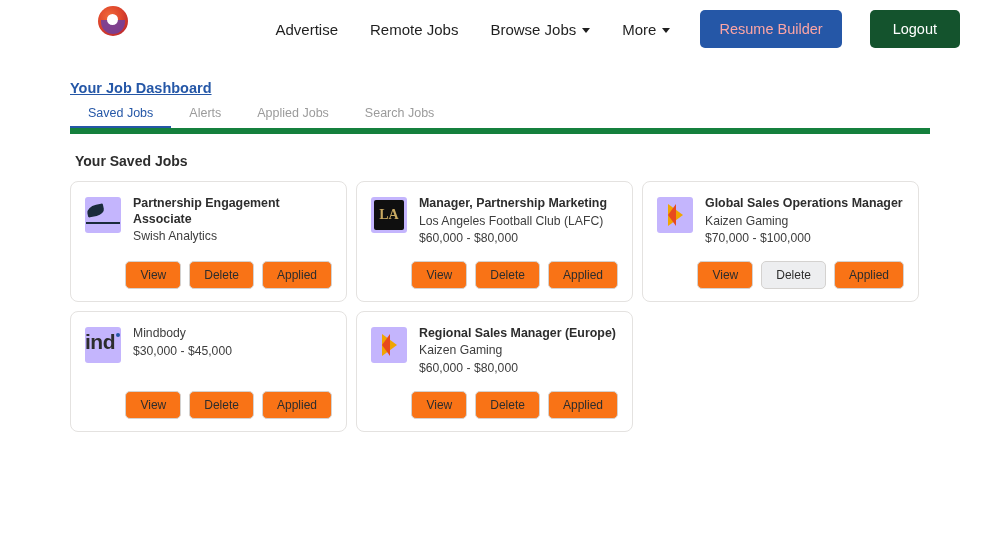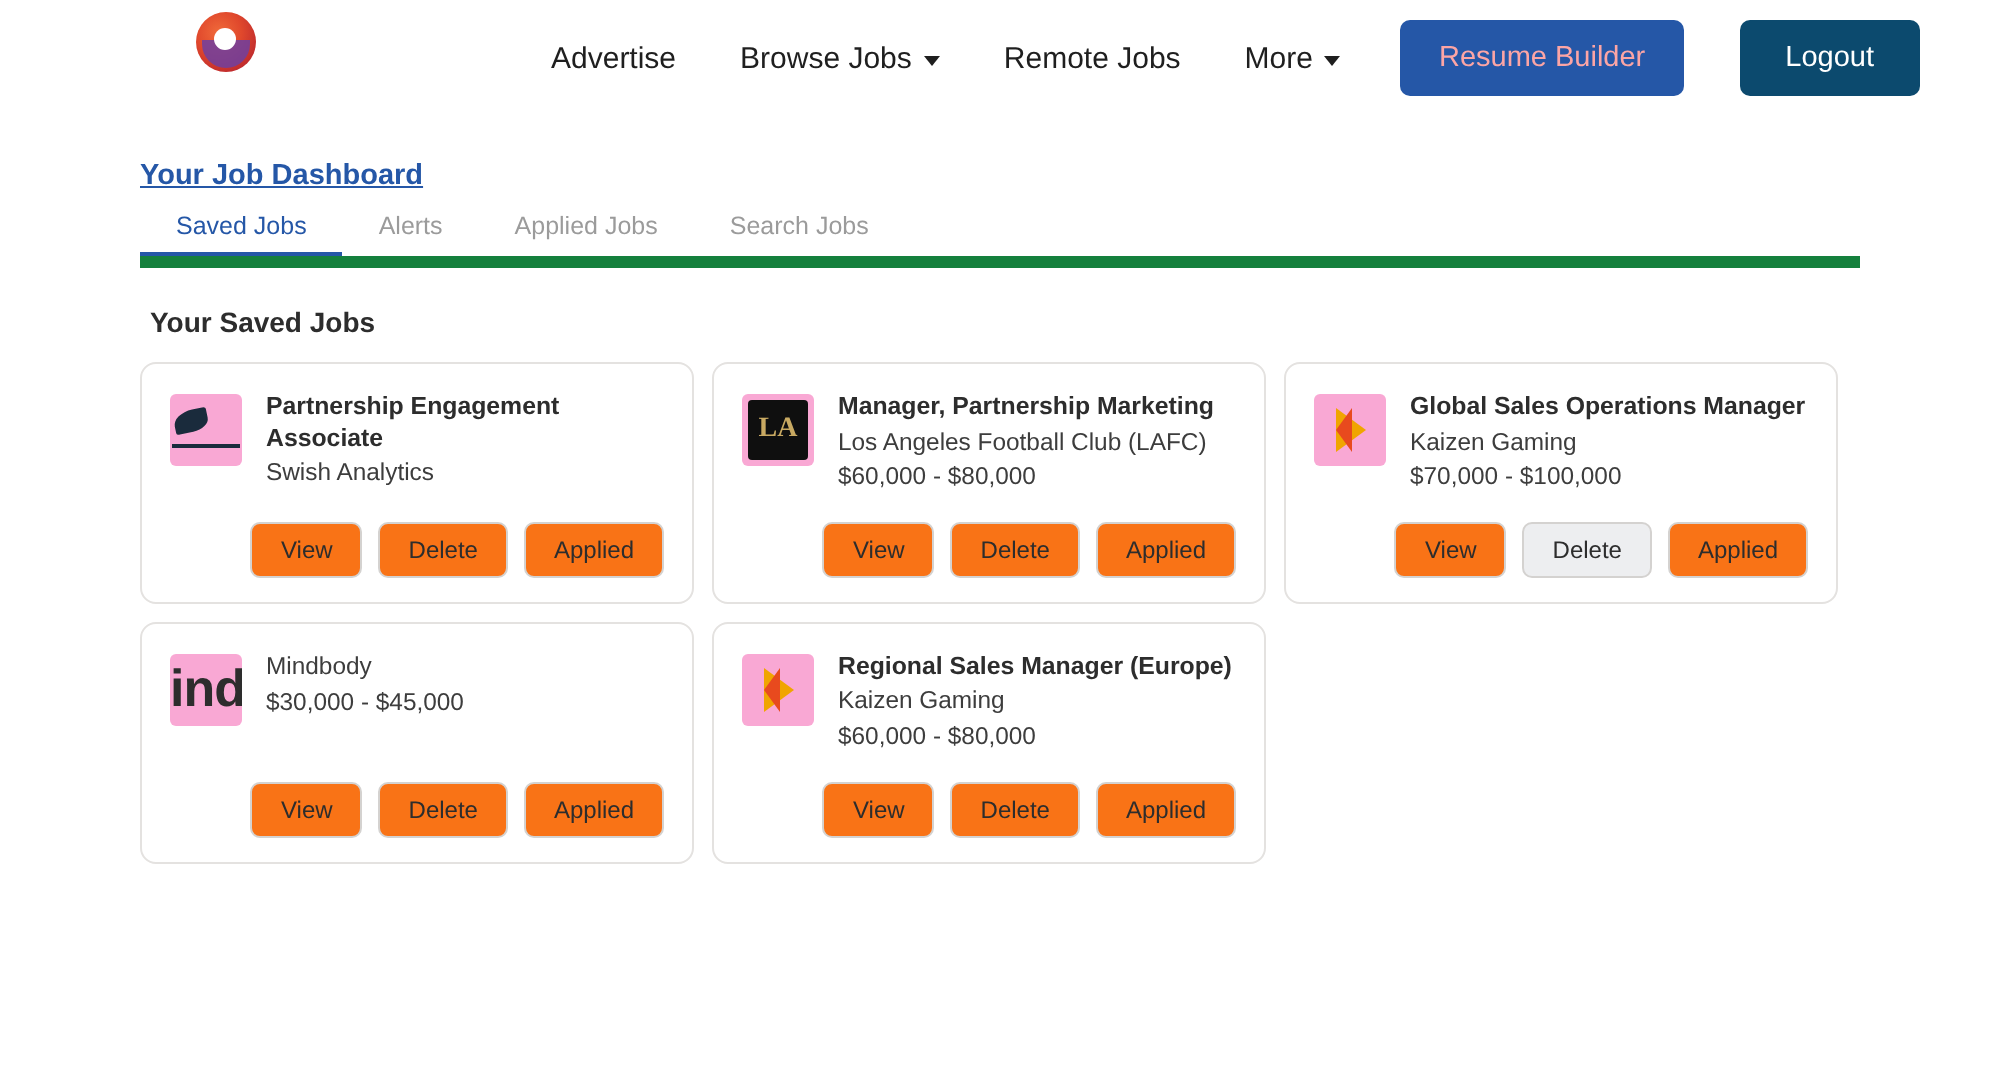--- a/index.html
+++ b/index.html
@@ -85,21 +85,21 @@
     color: #fca5a5;
     font-size: 14.5px;
     border: none;
     border-radius: 5px;
     padding: 11px 19px;
     cursor: pointer;
     font-family: inherit;
     white-space: nowrap;
   }
   .btn-green {
-    background: #0c4a6e;
+    background: #14532d;
     color: #ffffff;
     font-size: 14.5px;
     border: none;
     border-radius: 5px;
     padding: 11px 23px;
     cursor: pointer;
     font-family: inherit;
     white-space: nowrap;
   }
 
@@ -164,21 +164,21 @@
   }
   .co-logo {
     width: 36px;
     height: 36px;
     flex: 0 0 36px;
     border-radius: 3px;
     display: flex;
     align-items: center;
     justify-content: center;
     overflow: hidden;
-    background: #f9a8d4;
+    background: #c4b5fd;
     margin-top: 1px;
   }
   .job-info { flex: 1; min-width: 0; }
   .job-title {
     font-size: 12.4px;
     font-weight: bold;
     color: #2d2d2d;
     line-height: 1.25;
     margin-bottom: 2px;
   }
@@ -257,22 +257,22 @@
   .kz-play:after {
     content: "";
     position: absolute;
     left: -15px; top: -11px;
     border-top: 11px solid transparent;
     border-bottom: 11px solid transparent;
     border-right: 8px solid #e84a1e;
   }
   .indeed-logo {
     width: 36px; height: 24px;
-    display: flex; align-items: center;
-    font-size: 26px;
+    display: flex; align-items: flex-start;
+    font-size: 21px;
     font-weight: bold;
     color: #2d2d2d;
     letter-spacing: -0.5px;
     line-height: .9;
     font-family: "Liberation Sans", sans-serif;
   }
   .indeed-logo .dot {
     width: 4px; height: 4px; border-radius: 50%;
     background: #2557a7;
     margin: 0 0 17px 1px;
@@ -284,25 +284,25 @@
 <div class="header">
   <div class="logo-wrap">
     <div class="logo-circle"></div>
   </div>
 
   <nav class="nav">
     <a class="nav-link">
       <span>Advertise</span>
     </a>
     <a class="nav-link">
+      <span>Remote Jobs</span>
+    </a>
+    <a class="nav-link">
       <span>Browse Jobs</span>
       <span class="caret"></span>
-    </a>
-    <a class="nav-link">
-      <span>Remote Jobs</span>
     </a>
     <a class="nav-link">
       <span>More</span>
       <span class="caret"></span>
     </a>
     <button class="btn-primary">Resume Builder</button>
     <button class="btn-green">Logout</button>
   </nav>
 </div>
 

